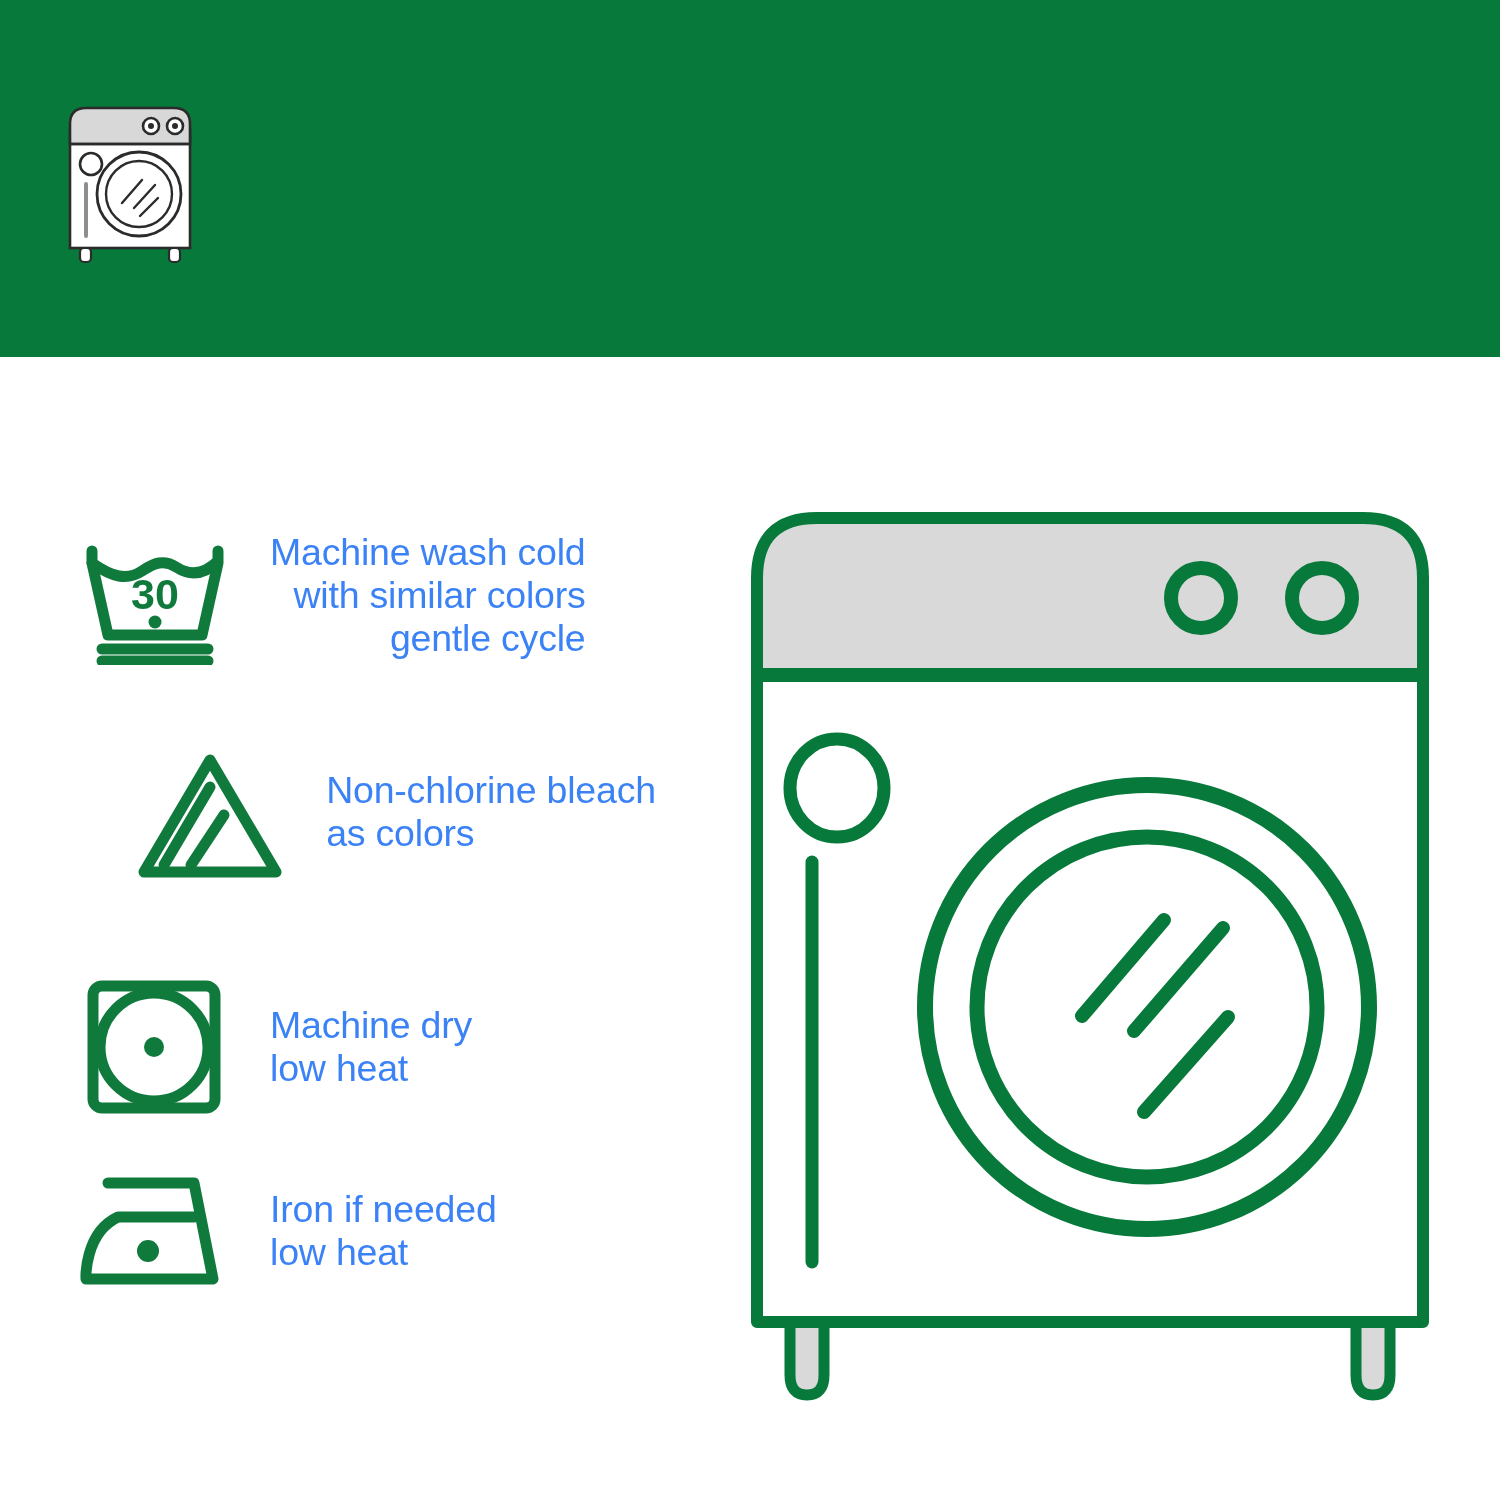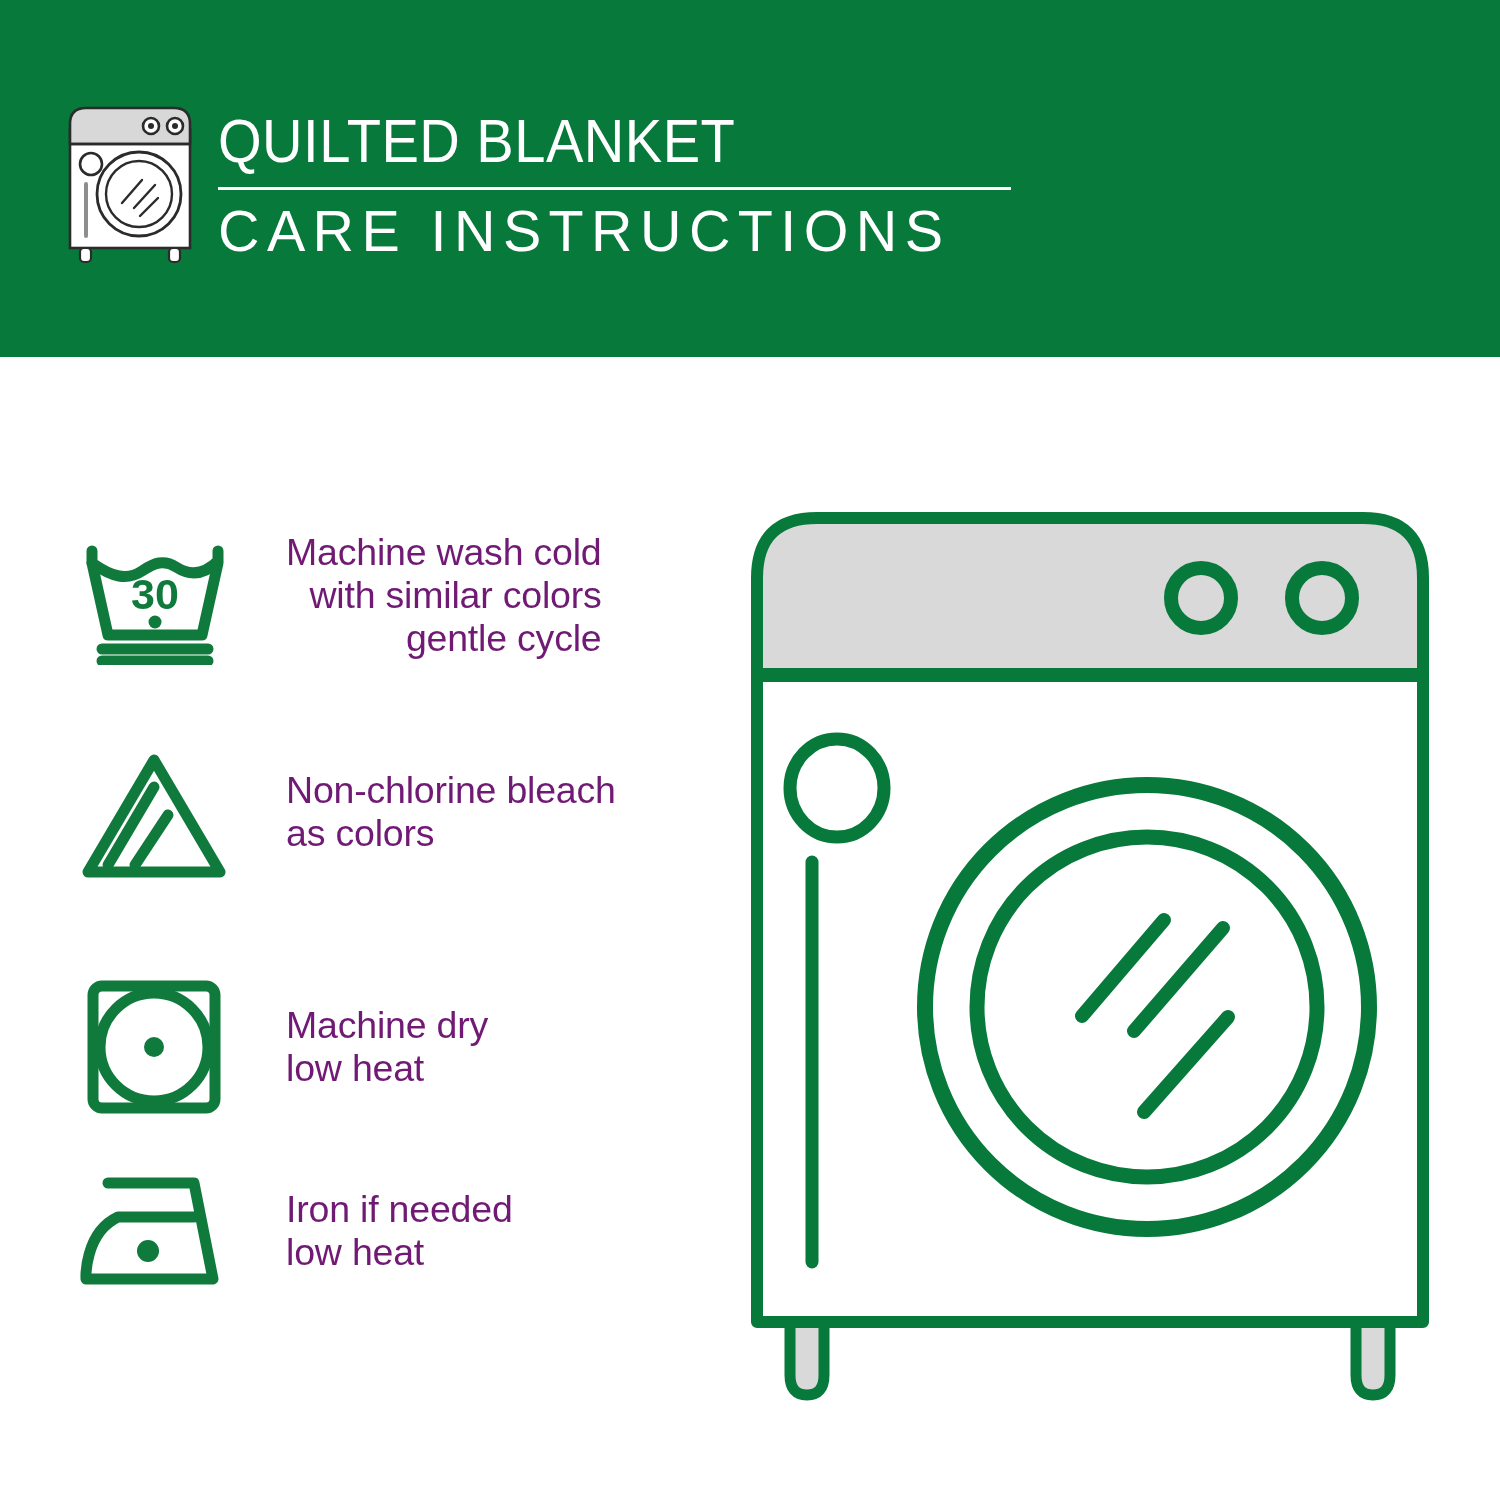--- a/index.html
+++ b/index.html
@@ -86,39 +86,39 @@
 
   .care-row {
     position: absolute;
     left: 72px;
     width: 640px;
     display: flex;
     align-items: center;
   }
 
   .care-row[data-row="0"] { top: 168px; text-align: right; }
-  .care-row[data-row="1"] { top: 385px; }
+  .care-row[data-row="1"] { top: 385px; justify-content: center; }
   .care-row[data-row="2"] { top: 620px; }
   .care-row[data-row="3"] { top: 804px; }
 
   .care-symbol {
     width: 170px;
     flex: 0 0 170px;
     display: flex;
     align-items: center;
     justify-content: flex-start;
   }
 
   .care-text {
     font-size: 37.5px;
     line-height: 43px;
-    color: #701a75;
+    color: #3b82f6;
     font-weight: 400;
     letter-spacing: -0.2px;
-    margin-left: 44px;
+    margin-left: 28px;
   }
 
   
   .washer {
     position: absolute;
     left: 745px;
     top: 500px;
     width: 710px;
     height: 930px;
   }
@@ -153,25 +153,20 @@
           <line x1="60" y1="99" x2="80" y2="76"></line>
           <line x1="72" y1="104" x2="93" y2="81"></line>
           <line x1="78" y1="112" x2="96" y2="94"></line>
         </g>
 
         <rect x="18" y="144" width="11" height="14" rx="4" fill="#ffffff" stroke="#2b2b2b" stroke-width="2.2"></rect>
         <rect x="107" y="144" width="11" height="14" rx="4" fill="#ffffff" stroke="#2b2b2b" stroke-width="2.2"></rect>
       </svg>
     </div>
 
-    <div class="header-text">
-      <div class="title-main">QUILTED BLANKET</div>
-      <div class="title-divider"></div>
-      <div class="title-sub">CARE INSTRUCTIONS</div>
-    </div>
 
   </div>
 
   <div class="care-list">
 
     <div class="care-row" data-row="0">
       <div class="care-symbol">
         <svg viewBox="0 0 170 140" width="170" height="140" aria-hidden="true">
           <g fill="none" stroke="#107A3D" stroke-width="11" stroke-linecap="round" stroke-linejoin="round">
 

